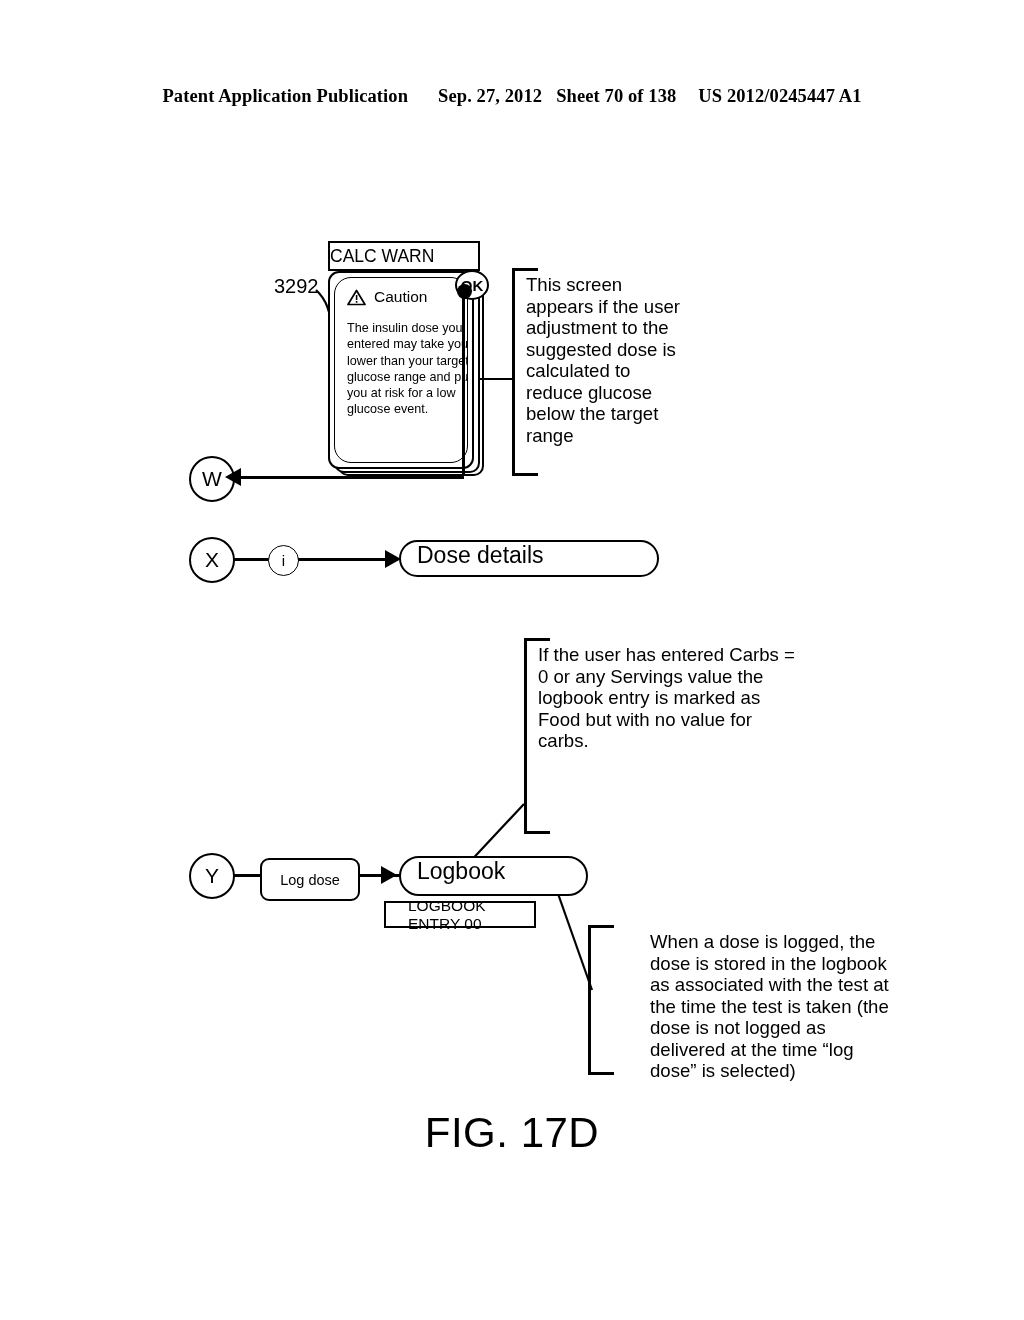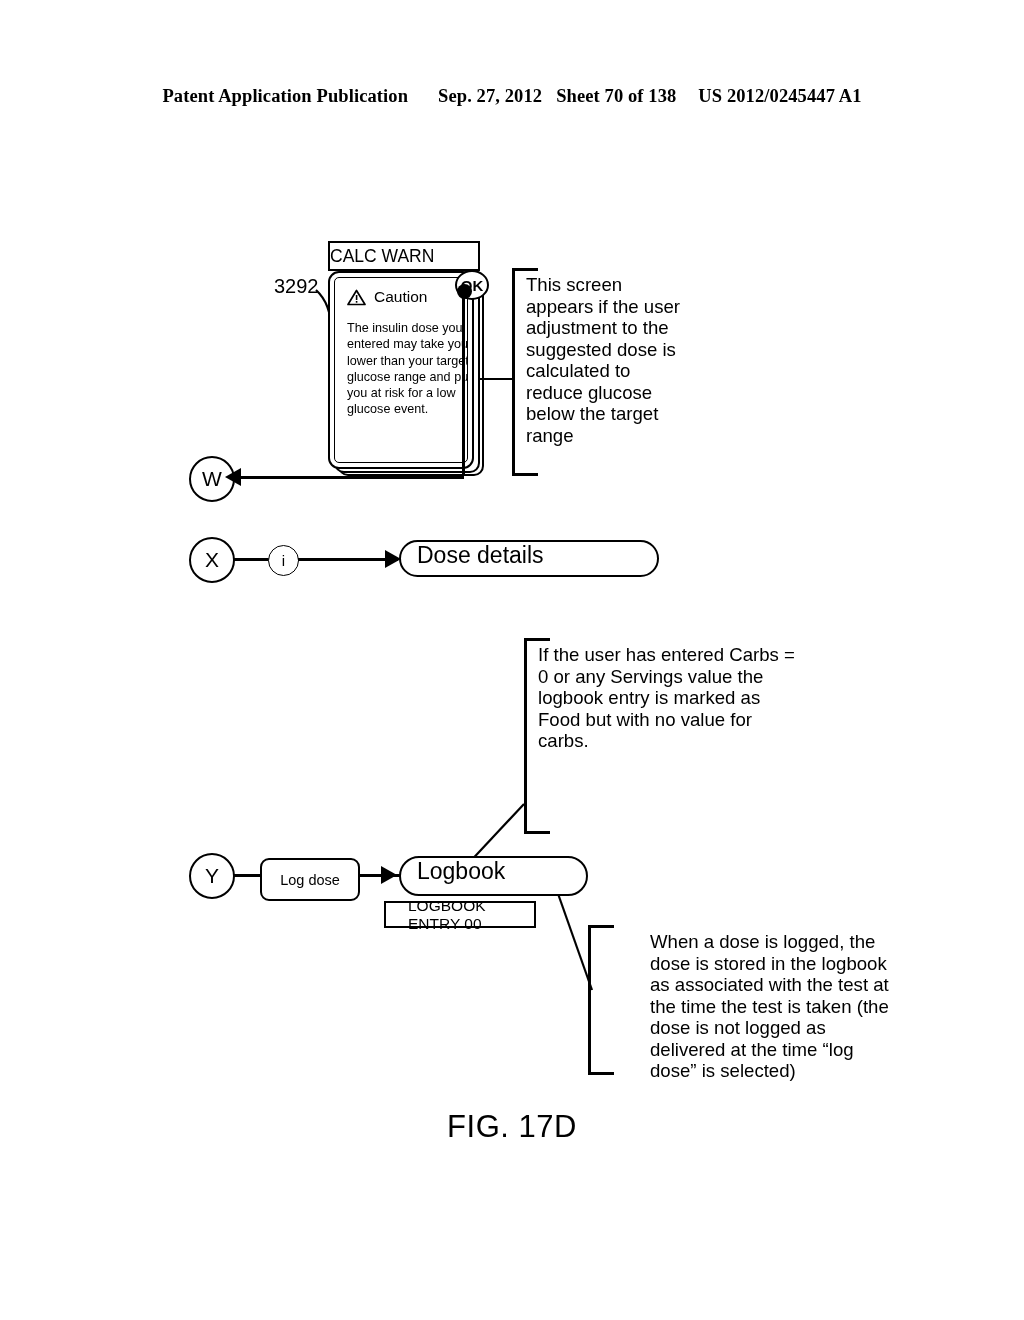--- a/index.html
+++ b/index.html
@@ -135,21 +135,21 @@
   .dlg-body {
     position: absolute;
     border: 2.4px solid #000;
     border-radius: 11px;
     background: #fff;
     box-sizing: border-box;
   }
   .dlg-inner {
     position: absolute;
     border: 1.8px solid #000;
-    border-radius: 5px;
+    border-radius: 17px;
     background: #fff;
     box-sizing: border-box;
     overflow: hidden;
   }
   .caution-row {
     position: absolute;
     left: 12px;
     top: 10px;
     display: flex;
     align-items: center;
@@ -212,21 +212,21 @@
   .ref-label {
     position: absolute;
     font-size: 20px;
   }
 
   .fig-caption {
     position: absolute;
     width: 1024px;
     left: 0;
     text-align: center;
-    font-size: 31px;
+    font-size: 42px;
     letter-spacing: 0.5px;
   }
 
   svg.overlay {
     position: absolute;
     left: 0; top: 0;
     width: 1024px; height: 1320px;
     pointer-events: none;
   }
 </style>

